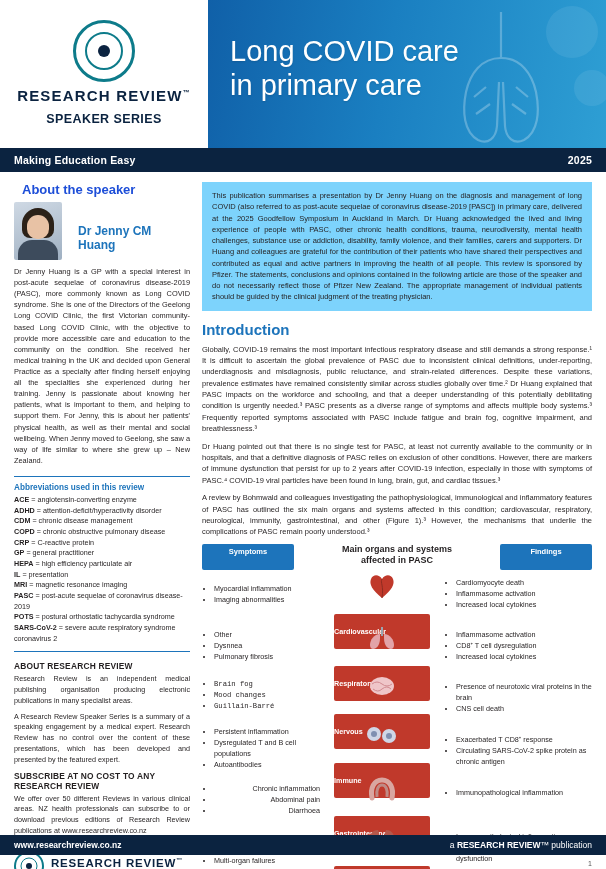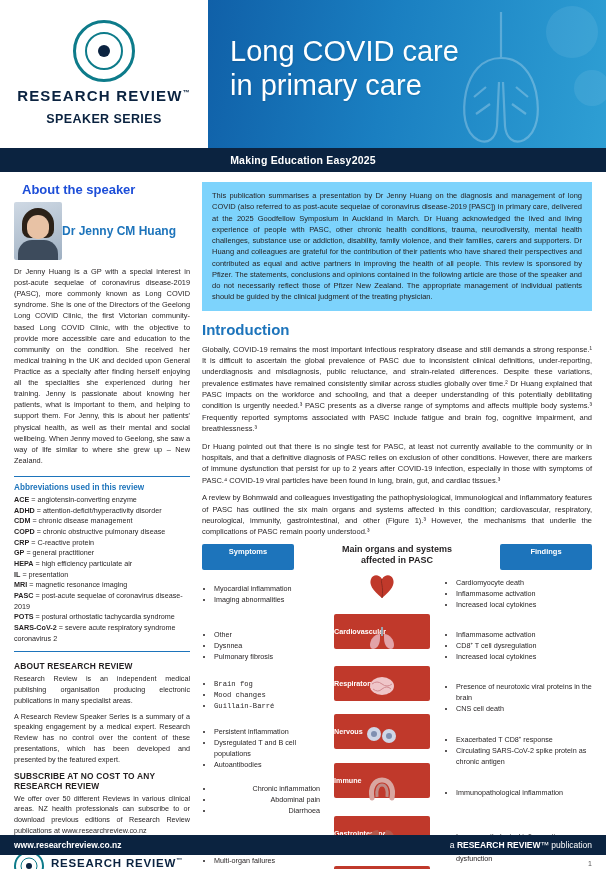--- a/index.html
+++ b/index.html
@@ -57,33 +57,33 @@
   }
   .header-title {
     position:absolute; left:22px; top:34px; right:12px;
     color:#ffffff; font-size:29px; line-height:1.18; font-weight:400;
     text-shadow:0 1px 2px rgba(0,0,0,.12);
   }
 
   
   .bluebar {
     position:relative; height:24px; width:606px; background:#0b2340; color:#fff;
-    display:flex; align-items:center; justify-content:center;
+    display:flex; align-items:center; justify-content:space-between;
     padding:0 14px; font-size:10.5px; font-weight:bold; letter-spacing:.2px;
   }
 
   
   .content { position:relative; padding:10px 14px 0 14px; display:flex; gap:12px; }
   .col-left { width:176px; flex:0 0 176px; }
   .col-right { flex:1; }
 
   h2.section {
     color:#1d4ed8; font-size:13px; margin:0 0 5px 8px; font-weight:bold;
   }
-  .speaker-box { display:flex; gap:0; align-items:flex-start; }
+  .speaker-box { display:flex; gap:16px; align-items:flex-start; }
   .speaker-photo {
     width:48px; height:58px; flex:0 0 48px; border-radius:2px;
     background:linear-gradient(160deg,#cfd9e4,#9fb0c2);
     position:relative; overflow:hidden;
   }
   .speaker-photo .hair{ position:absolute; left:8px; top:6px; width:32px; height:30px; background:#2b2118; border-radius:16px 16px 8px 8px;}
   .speaker-photo .face{ position:absolute; left:13px; top:13px; width:22px; height:24px; background:#e8c2a5; border-radius:11px 11px 10px 10px;}
   .speaker-photo .body{ position:absolute; left:4px; bottom:0; width:40px; height:20px; background:#3d4b5c; border-radius:14px 14px 0 0;}
   .speaker-name {
     color:#1d74bb; font-size:12px; font-weight:bold; padding-top:22px;

